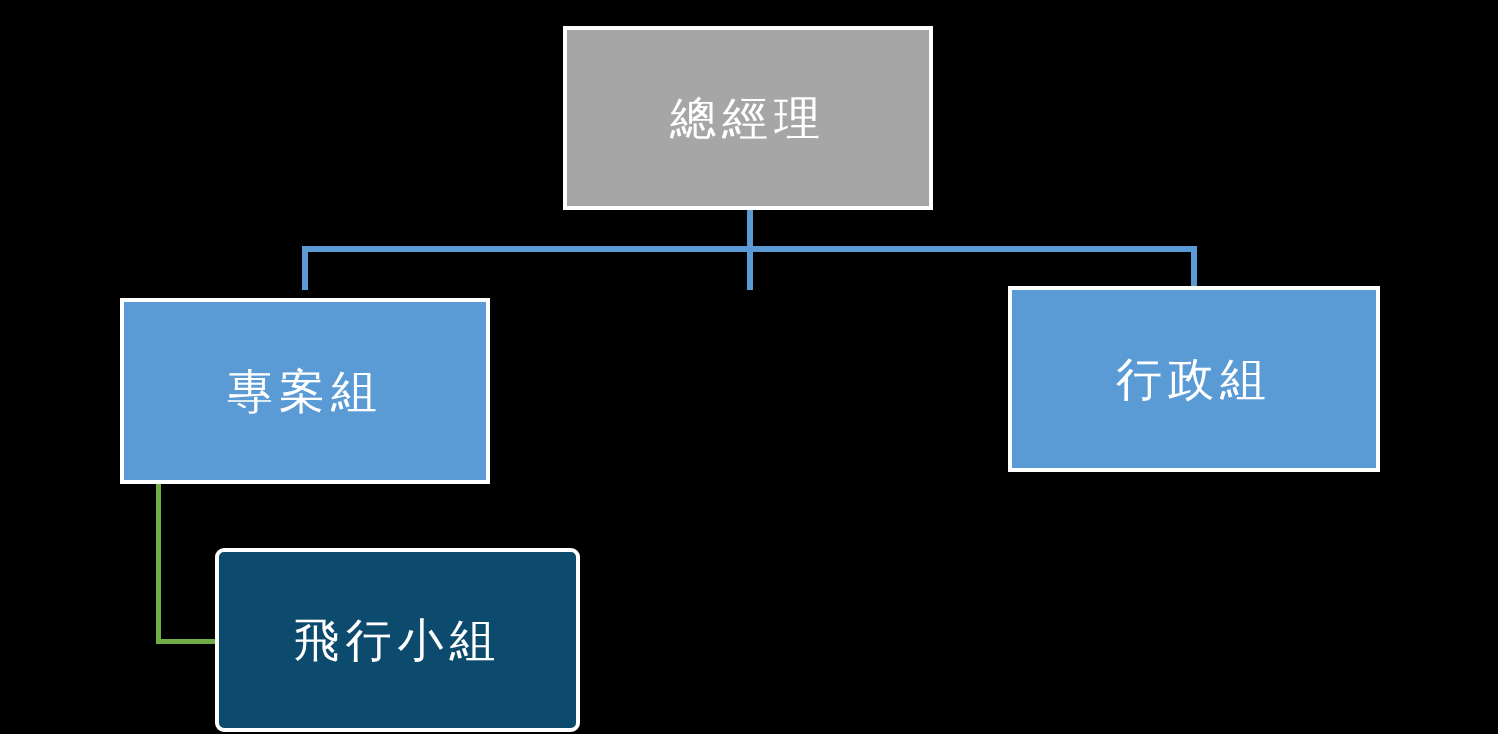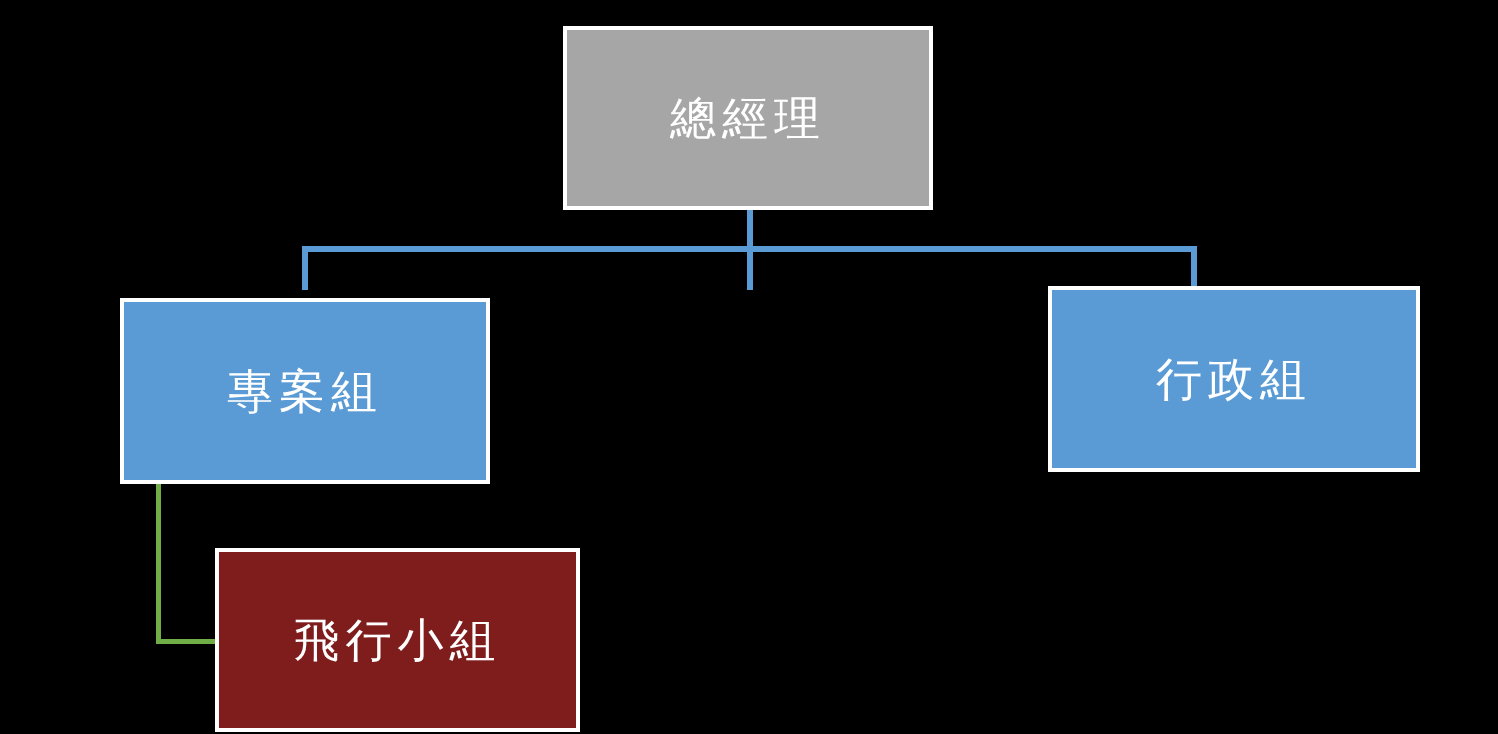--- a/index.html
+++ b/index.html
@@ -32,25 +32,26 @@
   .node-root {
     left: 563px; top: 26px;
     width: 370px; height: 184px;
     background: #A6A6A6;
     flex-direction: column;
     gap: 50px;
   }
   .node-dept { background: #5B9BD5; }
   .node-dept1 { left: 120px;  top: 286px; width: 370px; height: 186px; margin-top: 12px; }
   .node-dept2 { left: 565px;  top: 286px; width: 368px; height: 186px; }
-  .node-dept3 { left: 1008px; top: 286px; width: 372px; height: 186px; margin-left: 40px; }
+  .node-dept3 { left: 1008px; top: 286px; width: 372px; height: 186px; }
   .node-sub {
     left: 215px; top: 548px;
     width: 365px; height: 184px;
-    background: #7f1d1d;
+    background: #0c4a6e;
+    border-radius: 9px;
   }
   .conn { position: absolute; }
   .conn-blue  { background: #5B9BD5; }
   .conn-green { background: #70AD47; }
   .conn-root-stem { left: 747px;  top: 210px; width: 6px;   height: 80px; }
   .conn-rail      { left: 302px;  top: 246px; width: 895px; height: 6px;  }
   .conn-drop-1    { left: 302px;  top: 246px; width: 6px;   height: 44px; }
   .conn-drop-3    { left: 1191px; top: 246px; width: 6px;   height: 44px; }
   .conn-sub-v     { left: 156px;  top: 474px; width: 5px;   height: 170px; }
   .conn-sub-h     { left: 156px;  top: 639px; width: 61px;  height: 5px;  }

